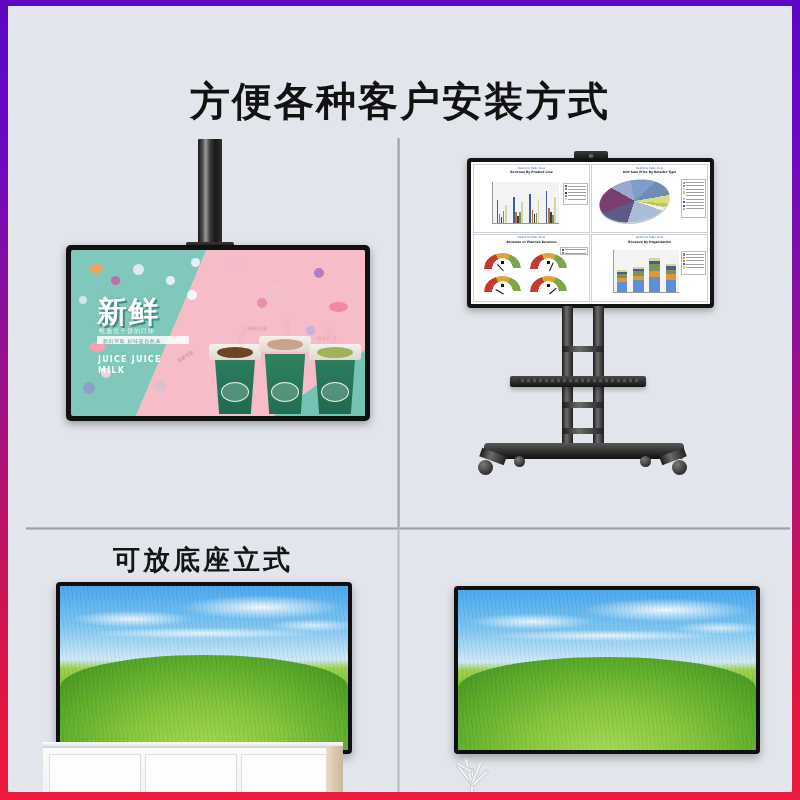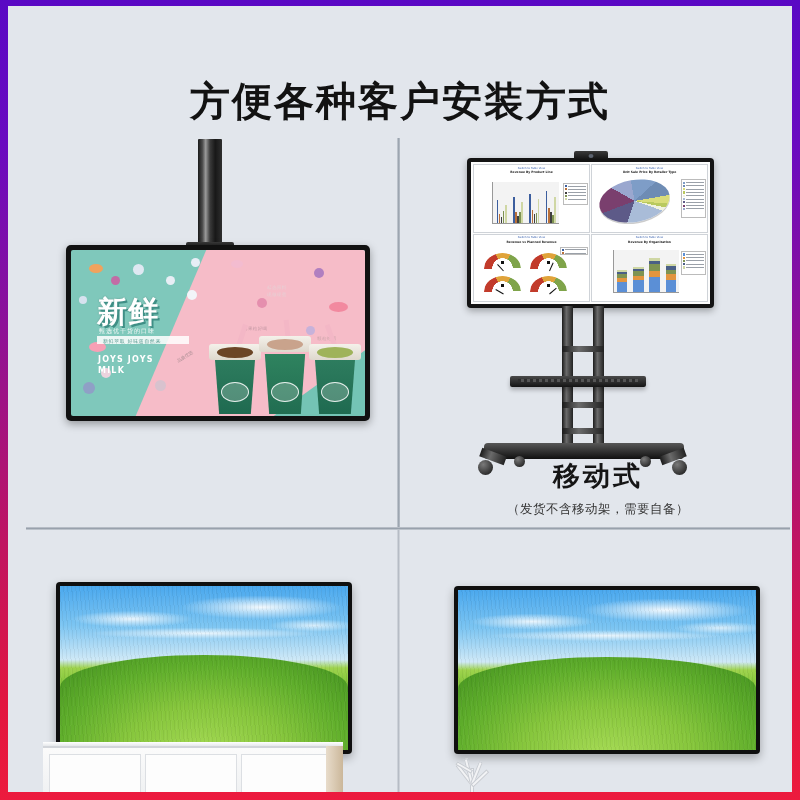--- a/index.html
+++ b/index.html
@@ -225,21 +225,21 @@
       <div class="blob" style="left:186px;top:48px;width:10px;height:10px;background:#e58fae;"></div>
       <div class="blob" style="left:243px;top:18px;width:10px;height:10px;background:#b07fc0;"></div>
       <div class="blob" style="left:258px;top:52px;width:19px;height:10px;background:#f2899f;"></div>
       <div class="blob" style="left:235px;top:76px;width:9px;height:9px;background:#c7b2da;"></div>
       <div class="blob" style="left:120px;top:8px;width:9px;height:9px;background:#e7eef6;"></div>
 
       <div class="ad-title">新鲜</div>
       <div class="ad-sub">甄选优干货的口味</div>
       <div class="ad-strip"></div>
       <div class="ad-strip2">新鲜萃取 好味道自然来</div>
-      <div class="ad-brand" style="white-space:pre-line;">JOYS JOYS
+      <div class="ad-brand" style="white-space:pre-line;">JUICE JUICE
 MILK</div>
       <div class="ad-tag-d">品质优选</div>
       <div class="ad-tag-a">真果粒好喝</div>
       <div class="ad-tag-b" style="white-space:pre-line;">精选原料
 现做现煮</div>
       <div class="ad-tag-c">颗粒饱满</div>
 
       <div class="straw" style="left:168px;top:74px;"></div>
       <div class="straw" style="left:214px;top:70px;transform:rotate(-6deg);"></div>
       <div class="straw" style="left:258px;top:74px;transform:rotate(-20deg);"></div>
@@ -487,25 +487,24 @@
     <div class="shelf"></div>
     <div class="base"></div>
     <div class="col" style="left:2px;top:146px;width:26px;height:9px;transform:rotate(20deg);"></div>
     <div class="col" style="left:182px;top:146px;width:26px;height:9px;transform:rotate(-20deg);"></div>
     <div class="wheel" style="left:0px;top:154px;"></div>
     <div class="wheel" style="left:194px;top:154px;"></div>
     <div class="wheel" style="left:36px;top:150px;width:11px;height:11px;"></div>
     <div class="wheel" style="left:162px;top:150px;width:11px;height:11px;"></div>
   </div>
 
-  <div class="cap" style="left:425px;top:452px;width:330px;">
-    <div class="t1">移动式</div>
-    <div class="t2">（发货不含移动架，需要自备）</div>
-  </div>
-
+
+  <div class="cap" style="left:30px;top:536px;width:330px;">
+    <div class="t1">可放底座立式</div>
+  </div>
 
   <div class="tvb" style="left:48px;top:576px;width:296px;height:172px;">
     <div class="screen">
       <div class="clouds"></div>
       <div class="hill"></div>
       <div class="grasstex"></div>
     </div>
     <div class="tvlogo"></div>
   </div>
   <div class="tvfoot" style="left:56px;top:744px;"></div>

